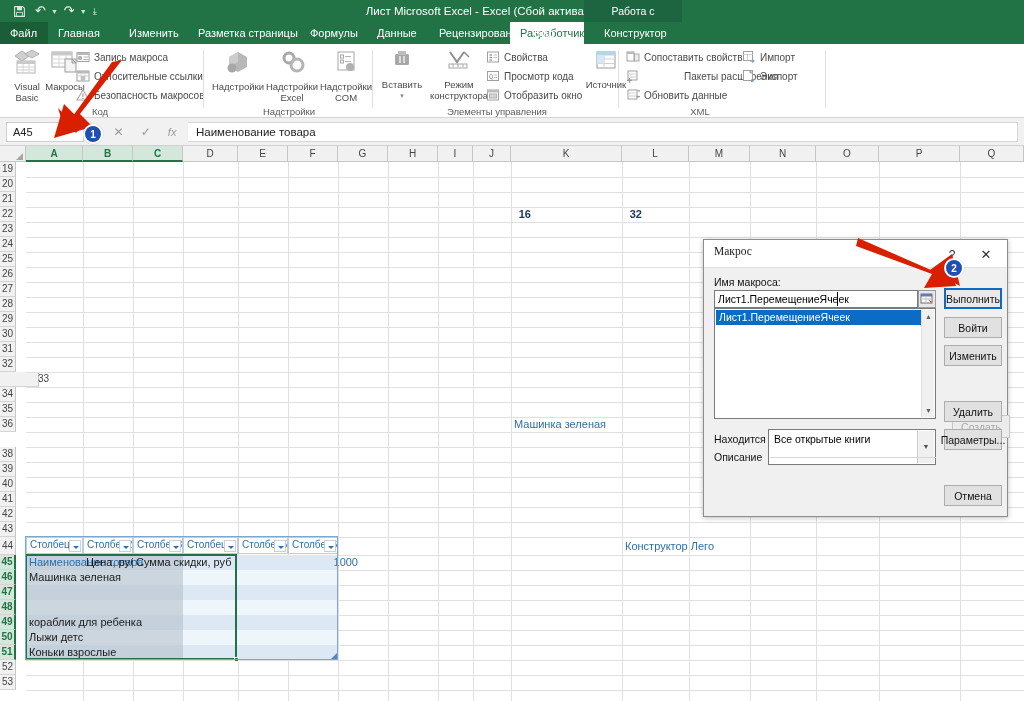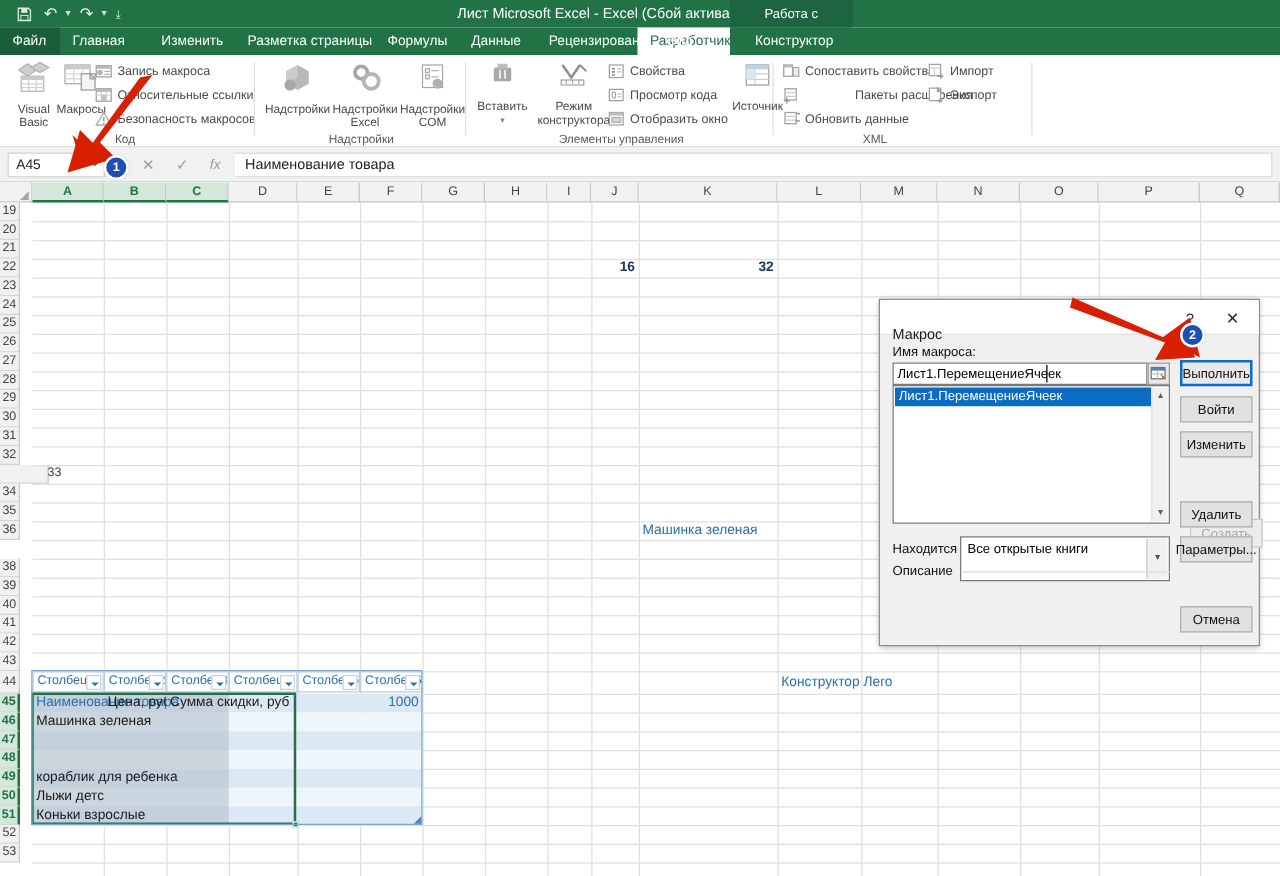--- a/index.html
+++ b/index.html
@@ -148,21 +148,21 @@
   .rowhdr.sel { background: #d3e7db; color: #217346; font-weight: bold;
     border-right: 2px solid #217346; }
   .cellgrid { position: absolute; left: 26px; top: 16px; }
   .cellline-v { position: absolute; width: 1px; background: #e0e0e0; }
   .cellline-h { position: absolute; height: 1px; background: #e0e0e0; }
   .cell {
     position: absolute; font-size: 11px; color: #1a1a1a;
     line-height: 16px; padding: 0 3px; white-space: nowrap; overflow: hidden;
     cursor: default;
   }
-  .cell.num { text-align: right; }
+  .cell.num { text-align: right; margin-left: 23px; }
   .cell.blue { color: #2e6fa8; }
   .cell.dark { color: #1f3864; font-weight: bold; }
 
   
   .tblband { position: absolute; background: #dce9f4; }
   .tblhdrcell {
     position: absolute; background: #ffffff; border: 1px solid #b8cce4;
     font-size: 10px; color: #2e6fa8; line-height: 14px; padding-left: 3px;
     white-space: nowrap; overflow: hidden; cursor: default;
   }
@@ -192,21 +192,21 @@
   .dlg {
     position: absolute; left: 703px; top: 239px; width: 305px; height: 278px;
     background: #f0f0f0; border: 1px solid #8d8d8d;
     box-shadow: 0 1px 5px rgba(0,0,0,0.25);
   }
   .dlg-title {
     position: absolute; left: 0; top: 0; width: 100%; height: 28px;
     background: #ffffff; border-bottom: 1px solid #e2e2e2;
   }
   .dlg-title .t {
-    position: absolute; left: 10px; top: 22px; font-size: 11.5px; color: #1a1a1a;
+    position: absolute; left: 10px; top: 5px; font-size: 11.5px; color: #1a1a1a; font-family: Liberation Serif, serif;
   }
   .dlg-help {
     position: absolute; right: 44px; top: 5px; width: 22px; height: 20px;
     text-align: center; line-height: 20px; font-size: 12px; color: #333;
     cursor: default;
   }
   .dlg-close {
     position: absolute; right: 8px; top: 5px; width: 26px; height: 20px;
     text-align: center; line-height: 20px; font-size: 13px; color: #333;
     cursor: default;

